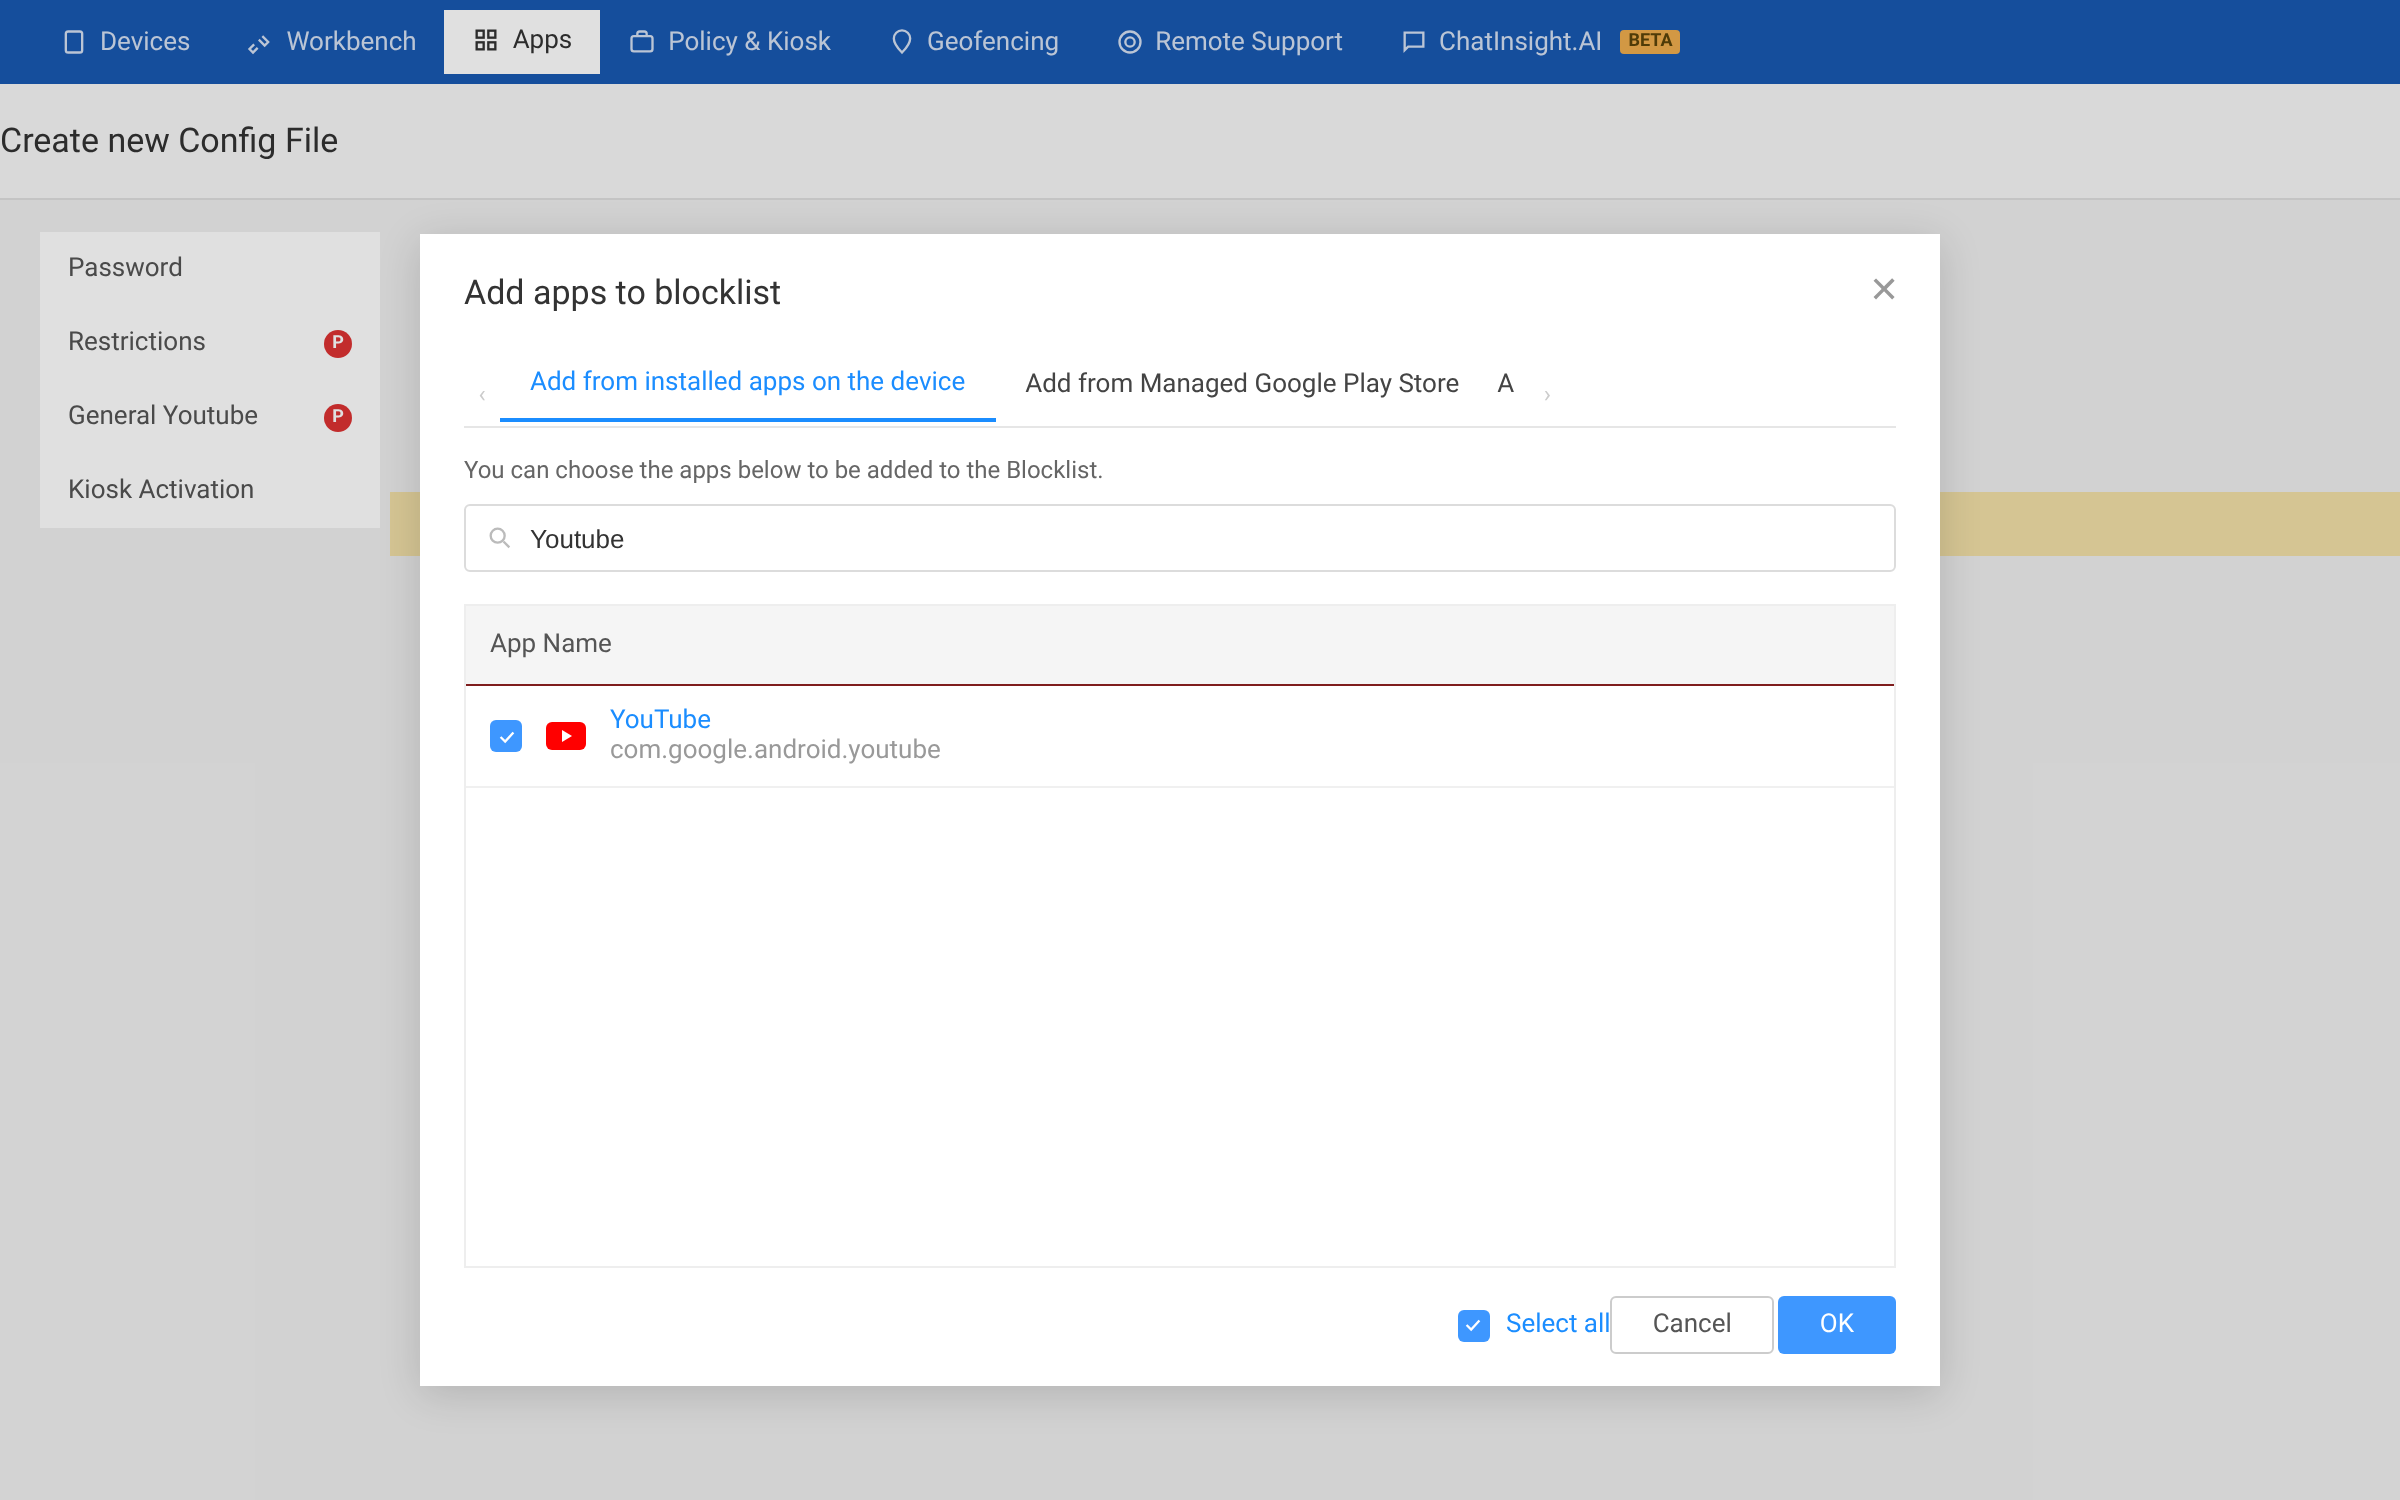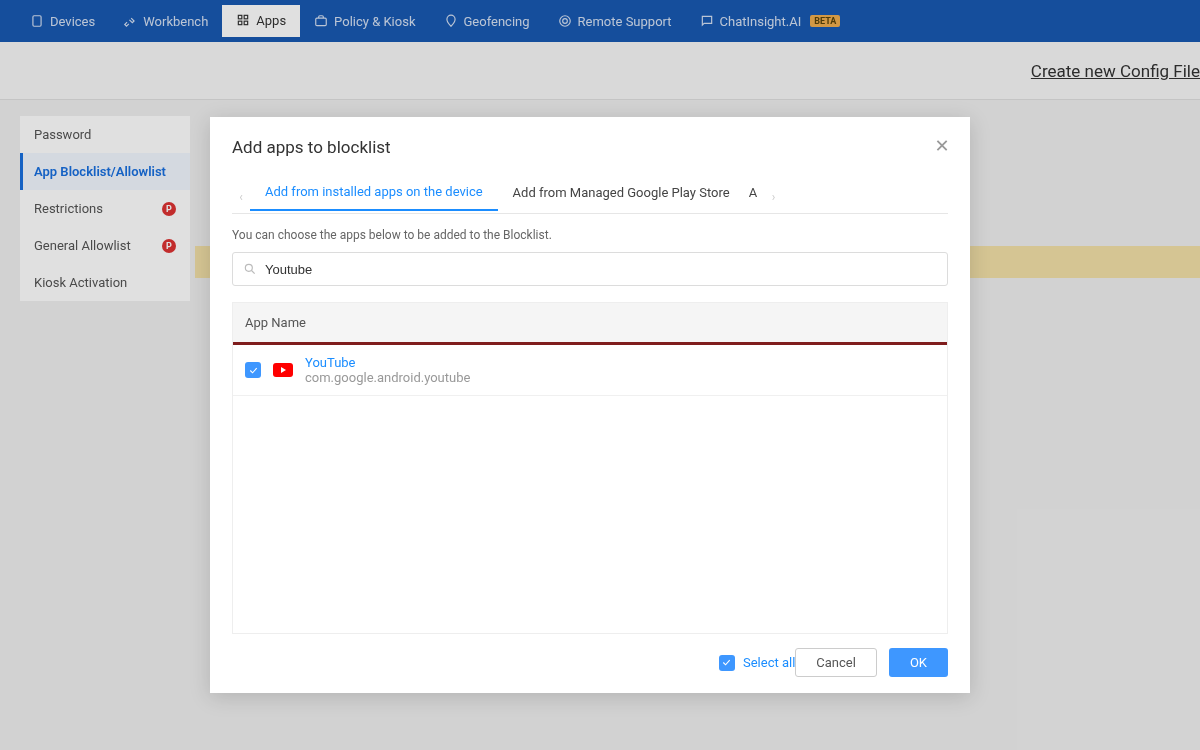--- a/index.html
+++ b/index.html
@@ -46,25 +46,24 @@
     font-weight: bold;
     margin-left: 3px;
   }
 
   
   .page-header {
     height: 58px;
     background: #f7f7f7;
     display: flex;
     align-items: center;
-    justify-content: flex-end;
+    justify-content: flex-start;
     font-size: 17px;
     color: #333;
     border-bottom: 1px solid #e0e0e0;
-    text-decoration: underline;
   }
 
   
   .content-area {
     display: flex;
     padding: 16px 0 0 20px;
   }
   .sidebar {
     width: 170px;
     background: #fff;
@@ -216,21 +215,21 @@
     flex: 1;
     display: flex;
     flex-direction: column;
     overflow: hidden;
   }
   .table-header {
     background: #f5f5f5;
     padding: 12px 12px;
     font-size: 13px;
     color: #555;
-    border-bottom: 3px solid #7f1d1d;
+    border-bottom: 1px solid #7f1d1d;
   }
   .table-body { flex:1; background:#fff; }
   .app-row {
     display: flex;
     align-items: center;
     padding: 10px 12px;
     gap: 12px;
     border-bottom: 1px solid #f0f0f0;
   }
   .checkbox {
@@ -271,21 +270,21 @@
     padding-top: 14px;
   }
   .select-all {
     display:flex;
     align-items:center;
     gap:8px;
     font-size:13px;
     color:#1b8dff;
     cursor:pointer;
   }
-  .footer-buttons { display:flex; gap:12px; }
+  .footer-buttons { display:flex; gap:2px; }
   .btn {
     padding: 6px 20px;
     border-radius:3px;
     font-size:13px;
     cursor:pointer;
     border:1px solid transparent;
   }
   .btn-secondary { background:#fff; border-color:#ccc; color:#555; }
   .btn-primary { background:#3e97ff; color:#fff; }
 
@@ -347,29 +346,26 @@
 
 <div class="page-header">
   <span>Create new Config File</span>
 </div>
 
 <div class="content-area">
   <div class="sidebar">
     <div class="sidebar-item">
       <span>Password</span>
     </div>
-    <div class="sidebar-item active">
-      <span>App Blocklist/Allowlist</span>
-    </div>
     <div class="sidebar-item">
       <span>Restrictions</span>
       <span class="sidebar-badge">P</span>
     </div>
     <div class="sidebar-item">
-      <span>General Allowlist</span>
+      <span>General Youtube</span>
       <span class="sidebar-badge">P</span>
     </div>
     <div class="sidebar-item">
       <span>Kiosk Activation</span>
     </div>
   </div>
 </div>
 
 <div class="yellow-band"></div>
 

